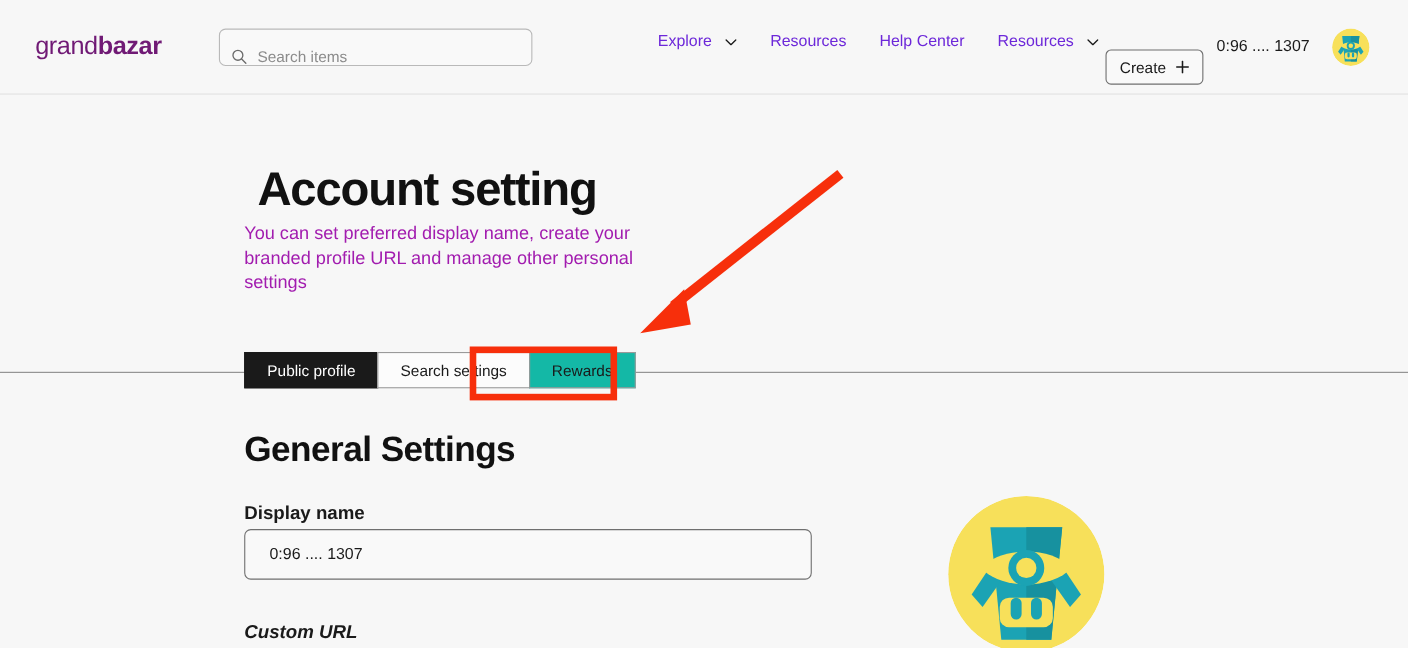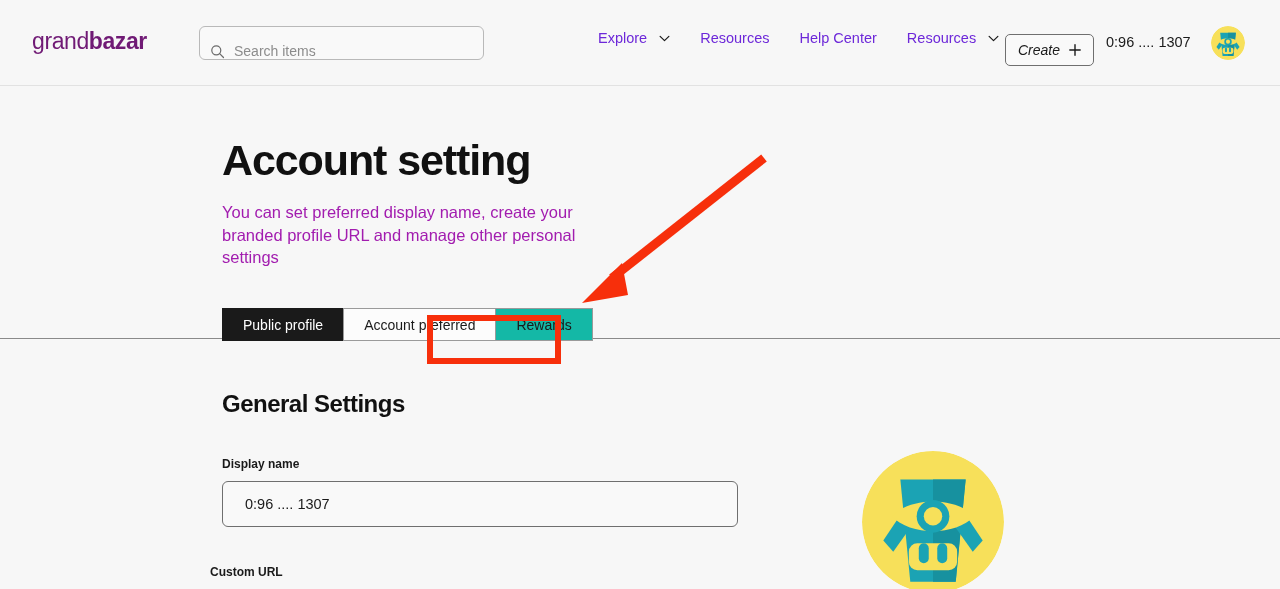--- a/index.html
+++ b/index.html
@@ -83,35 +83,34 @@
     cursor: pointer;
   }
   .chev {
     width: 11px; height: 7px;
     display: block;
   }
 
   .create-btn {
     position: absolute;
     left: 1005px;
-    top: 34px;
+    top: 45px;
     width: 89px;
     height: 32px;
     box-sizing: border-box;
     border: 1px solid #6f6f6f;
     border-radius: 5px;
     background: #f9f9f9;
     display: flex;
     align-items: center;
     justify-content: center;
     gap: 9px;
     font-size: 14px;
     color: #1a1a1a;
     cursor: pointer;
-    font-style: italic;
   }
   .plus-icon {
     width: 12px; height: 12px;
     display: block;
   }
 
   .user-handle {
     position: absolute;
     left: 1106px;
     top: 34px;
@@ -133,21 +132,21 @@
 
   
   .page-title {
     position: absolute;
     left: 222px;
     top: 137px;
     font-size: 43px;
     font-weight: 700;
     letter-spacing: -1.1px;
     color: #111111;
-    margin: 0;
+    margin: 12px;
     line-height: 1.1;
   }
   .page-desc {
     position: absolute;
     left: 222px;
     top: 201px;
     width: 375px;
     font-size: 16.5px;
     line-height: 22.5px;
     color: #a21caf;
@@ -158,21 +157,21 @@
     position: absolute;
     left: 0;
     top: 338px;
     width: 1280px;
     height: 1px;
     background: #8a8a8a;
   }
   .tabs {
     position: absolute;
     left: 222px;
-    top: 308px;
+    top: 320px;
     display: flex;
     align-items: stretch;
     height: 33px;
   }
   .tab {
     display: flex;
     align-items: center;
     justify-content: center;
     padding: 0 20px;
     font-size: 14px;
@@ -196,34 +195,34 @@
     background: #14b8a6;
     color: #1a1a1a;
     align-items: center;
   }
 
   
   .section-title {
     position: absolute;
     left: 222px;
     top: 390px;
-    font-size: 24px;
+    font-size: 32px;
     font-weight: 700;
     letter-spacing: -0.5px;
     color: #111111;
     margin: 0;
   }
   .field-label {
     position: absolute;
-    font-size: 12px;
+    font-size: 17px;
     font-weight: 700;
     color: #1a1a1a;
   }
   .label-display-name { left: 222px; top: 457px; }
-  .label-custom-url   { left: 210px; top: 565px; }
+  .label-custom-url   { left: 222px; top: 565px; font-style: italic; }
 
   .text-input {
     position: absolute;
     left: 222px;
     top: 481px;
     width: 516px;
     height: 46px;
     box-sizing: border-box;
     border: 1px solid #6f6f6f;
     border-radius: 6px;
@@ -331,21 +330,21 @@
 
 <h1 class="page-title">Account setting</h1>
 <div class="page-desc">You can set preferred display name, create your branded profile URL and manage other personal settings</div>
 
 <div class="tabs-rule"></div>
 <div class="tabs">
   <div class="tab active">
     <span>Public profile</span>
   </div>
   <div class="tab plain">
-    <span>Account preferred</span>
+    <span>Search settings</span>
   </div>
   <div class="tab shaded">
     <span>Rewards</span>
   </div>
 </div>
 
 <h2 class="section-title">General Settings</h2>
 
 <div class="field-label label-display-name">Display name</div>
 <div class="text-input">

